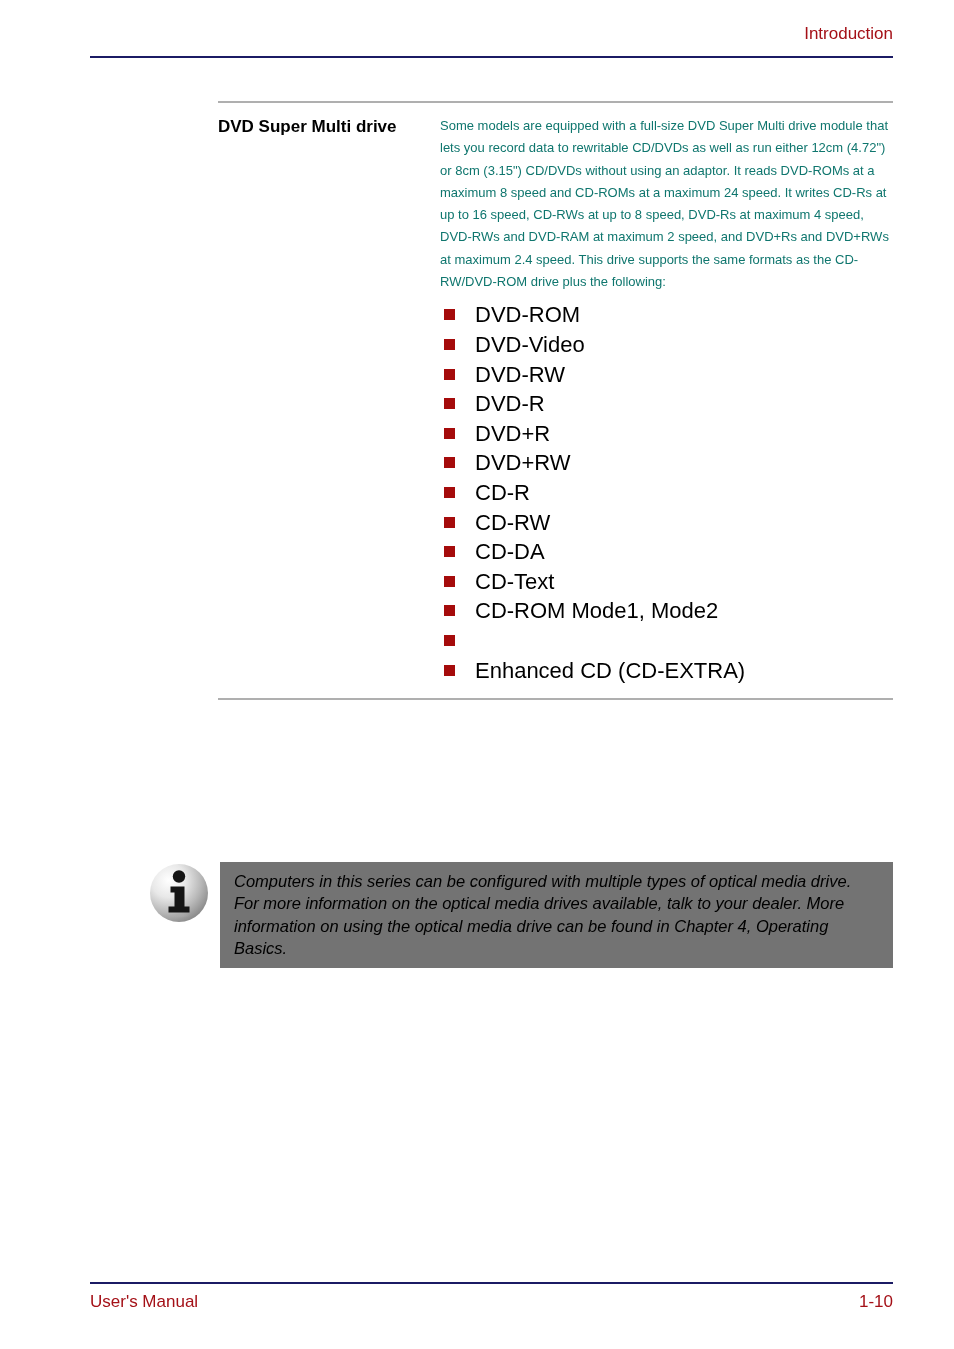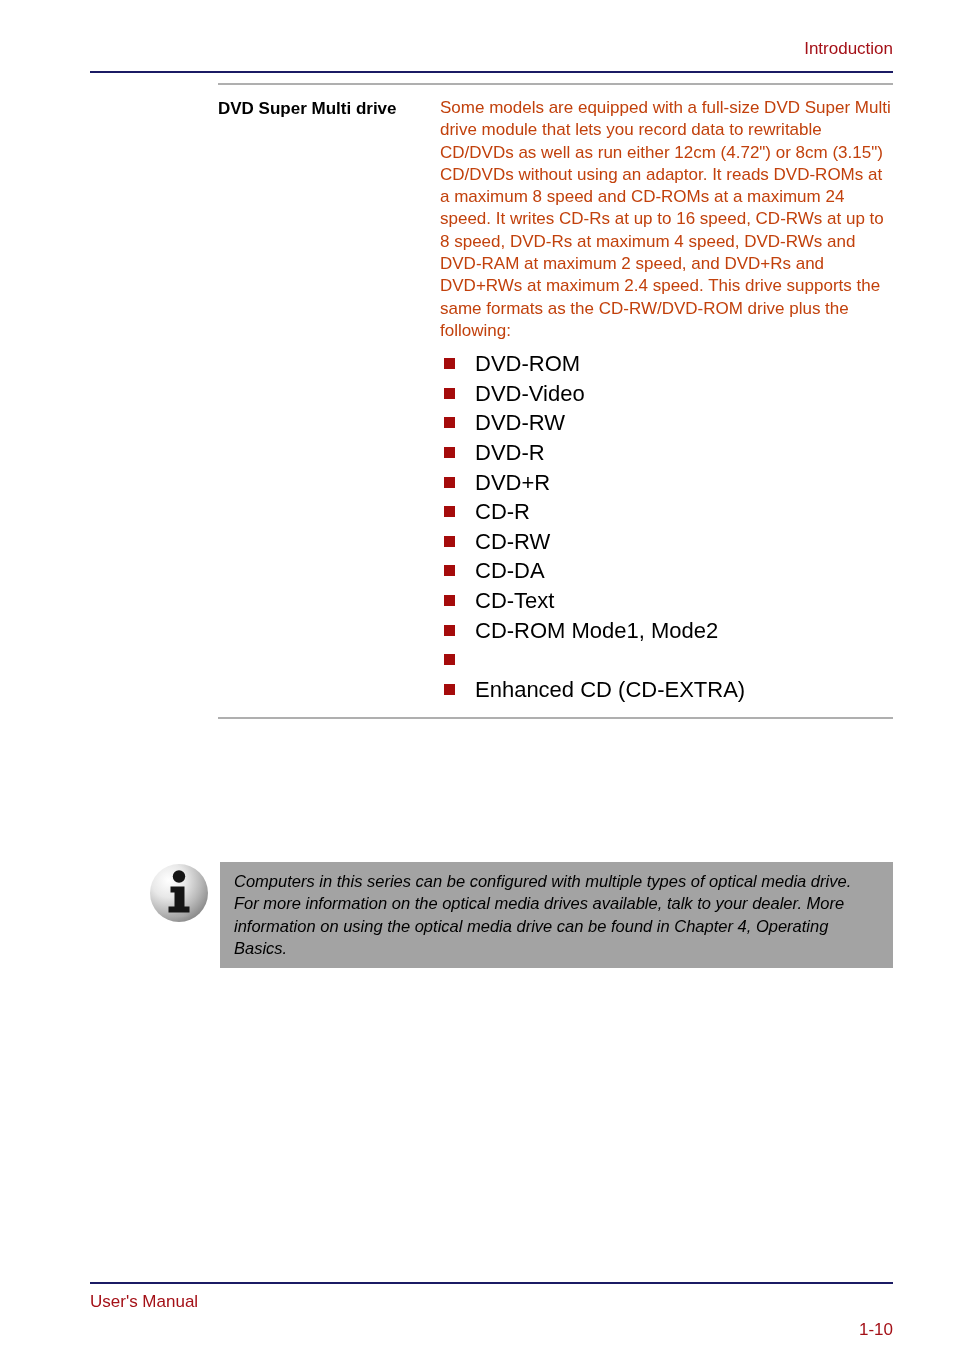--- a/index.html
+++ b/index.html
@@ -19,21 +19,20 @@
     overflow: hidden;
   }
 
   
   .page-header {
     position: absolute;
     left: 90px;
     top: 24px;
     width: 803px;
     height: 36px;
-    margin-top: 15px;
   }
   .header-title {
     position: absolute;
     right: 0;
     top: 0;
     font-size: 17px;
     line-height: 20px;
     color: #A41017;
     white-space: nowrap;
   }
@@ -43,21 +42,21 @@
     right: 0;
     top: 32px;
     height: 2px;
     background: #1B1B64;
   }
 
   
   .content-block {
     position: absolute;
     left: 218px;
-    top: 83px;
+    top: 101px;
     width: 675px;
   }
   .rule-top {
     height: 2px;
     background: #AFAFAF;
     width: 675px;
   }
   .spec-row {
     display: flex;
     align-items: flex-start;
@@ -73,23 +72,23 @@
     padding-right: 6px;
     box-sizing: border-box;
   }
   .spec-body {
     flex: 1 1 auto;
     font-size: 17px;
     line-height: 22.3px;
   }
   .spec-para {
     margin: 0;
-    font-size: 17px;
+    font-size: 13px;
     line-height: 22.3px;
-    color: #c2410c;
+    color: #0f766e;
   }
 
   
   .format-list {
     list-style: none;
     margin: 7px 0 0 0;
     padding: 0;
   }
   .format-list li {
     position: relative;
@@ -130,21 +129,21 @@
     top: 0px;
     width: 62px;
     height: 62px;
   }
   .note-box {
     position: absolute;
     left: 80px;
     top: 0;
     width: 673px;
     height: 106px;
-    background: #a3a3a3;
+    background: #737373;
     box-sizing: border-box;
     padding: 8px 14px 8px 14px;
   }
   .note-text {
     margin: 0;
     font-size: 16.5px;
     line-height: 22.3px;
     font-style: italic;
     color: #000;
   }
@@ -173,21 +172,20 @@
     color: #A41017;
     white-space: nowrap;
   }
   .footer-right {
     position: absolute;
     right: 0;
     top: 10px;
     font-size: 17px;
     color: #A41017;
     white-space: nowrap;
-    margin-top: 28px;
   }
 </style>
 </head>
 <body>
 
 <div class="page">
 
   <div class="page-header">
     <div class="header-title">Introduction</div>
     <div class="header-rule"></div>
@@ -213,20 +211,24 @@
             <span class="bullet-square"></span>
             <span>DVD-RW</span>
           </li>
           <li>
             <span class="bullet-square"></span>
             <span>DVD-R</span>
           </li>
           <li>
             <span class="bullet-square"></span>
             <span>DVD+R</span>
+          </li>
+          <li>
+            <span class="bullet-square"></span>
+            <span>DVD+RW</span>
           </li>
           <li>
             <span class="bullet-square"></span>
             <span>CD-R</span>
           </li>
           <li>
             <span class="bullet-square"></span>
             <span>CD-RW</span>
           </li>
           <li>

